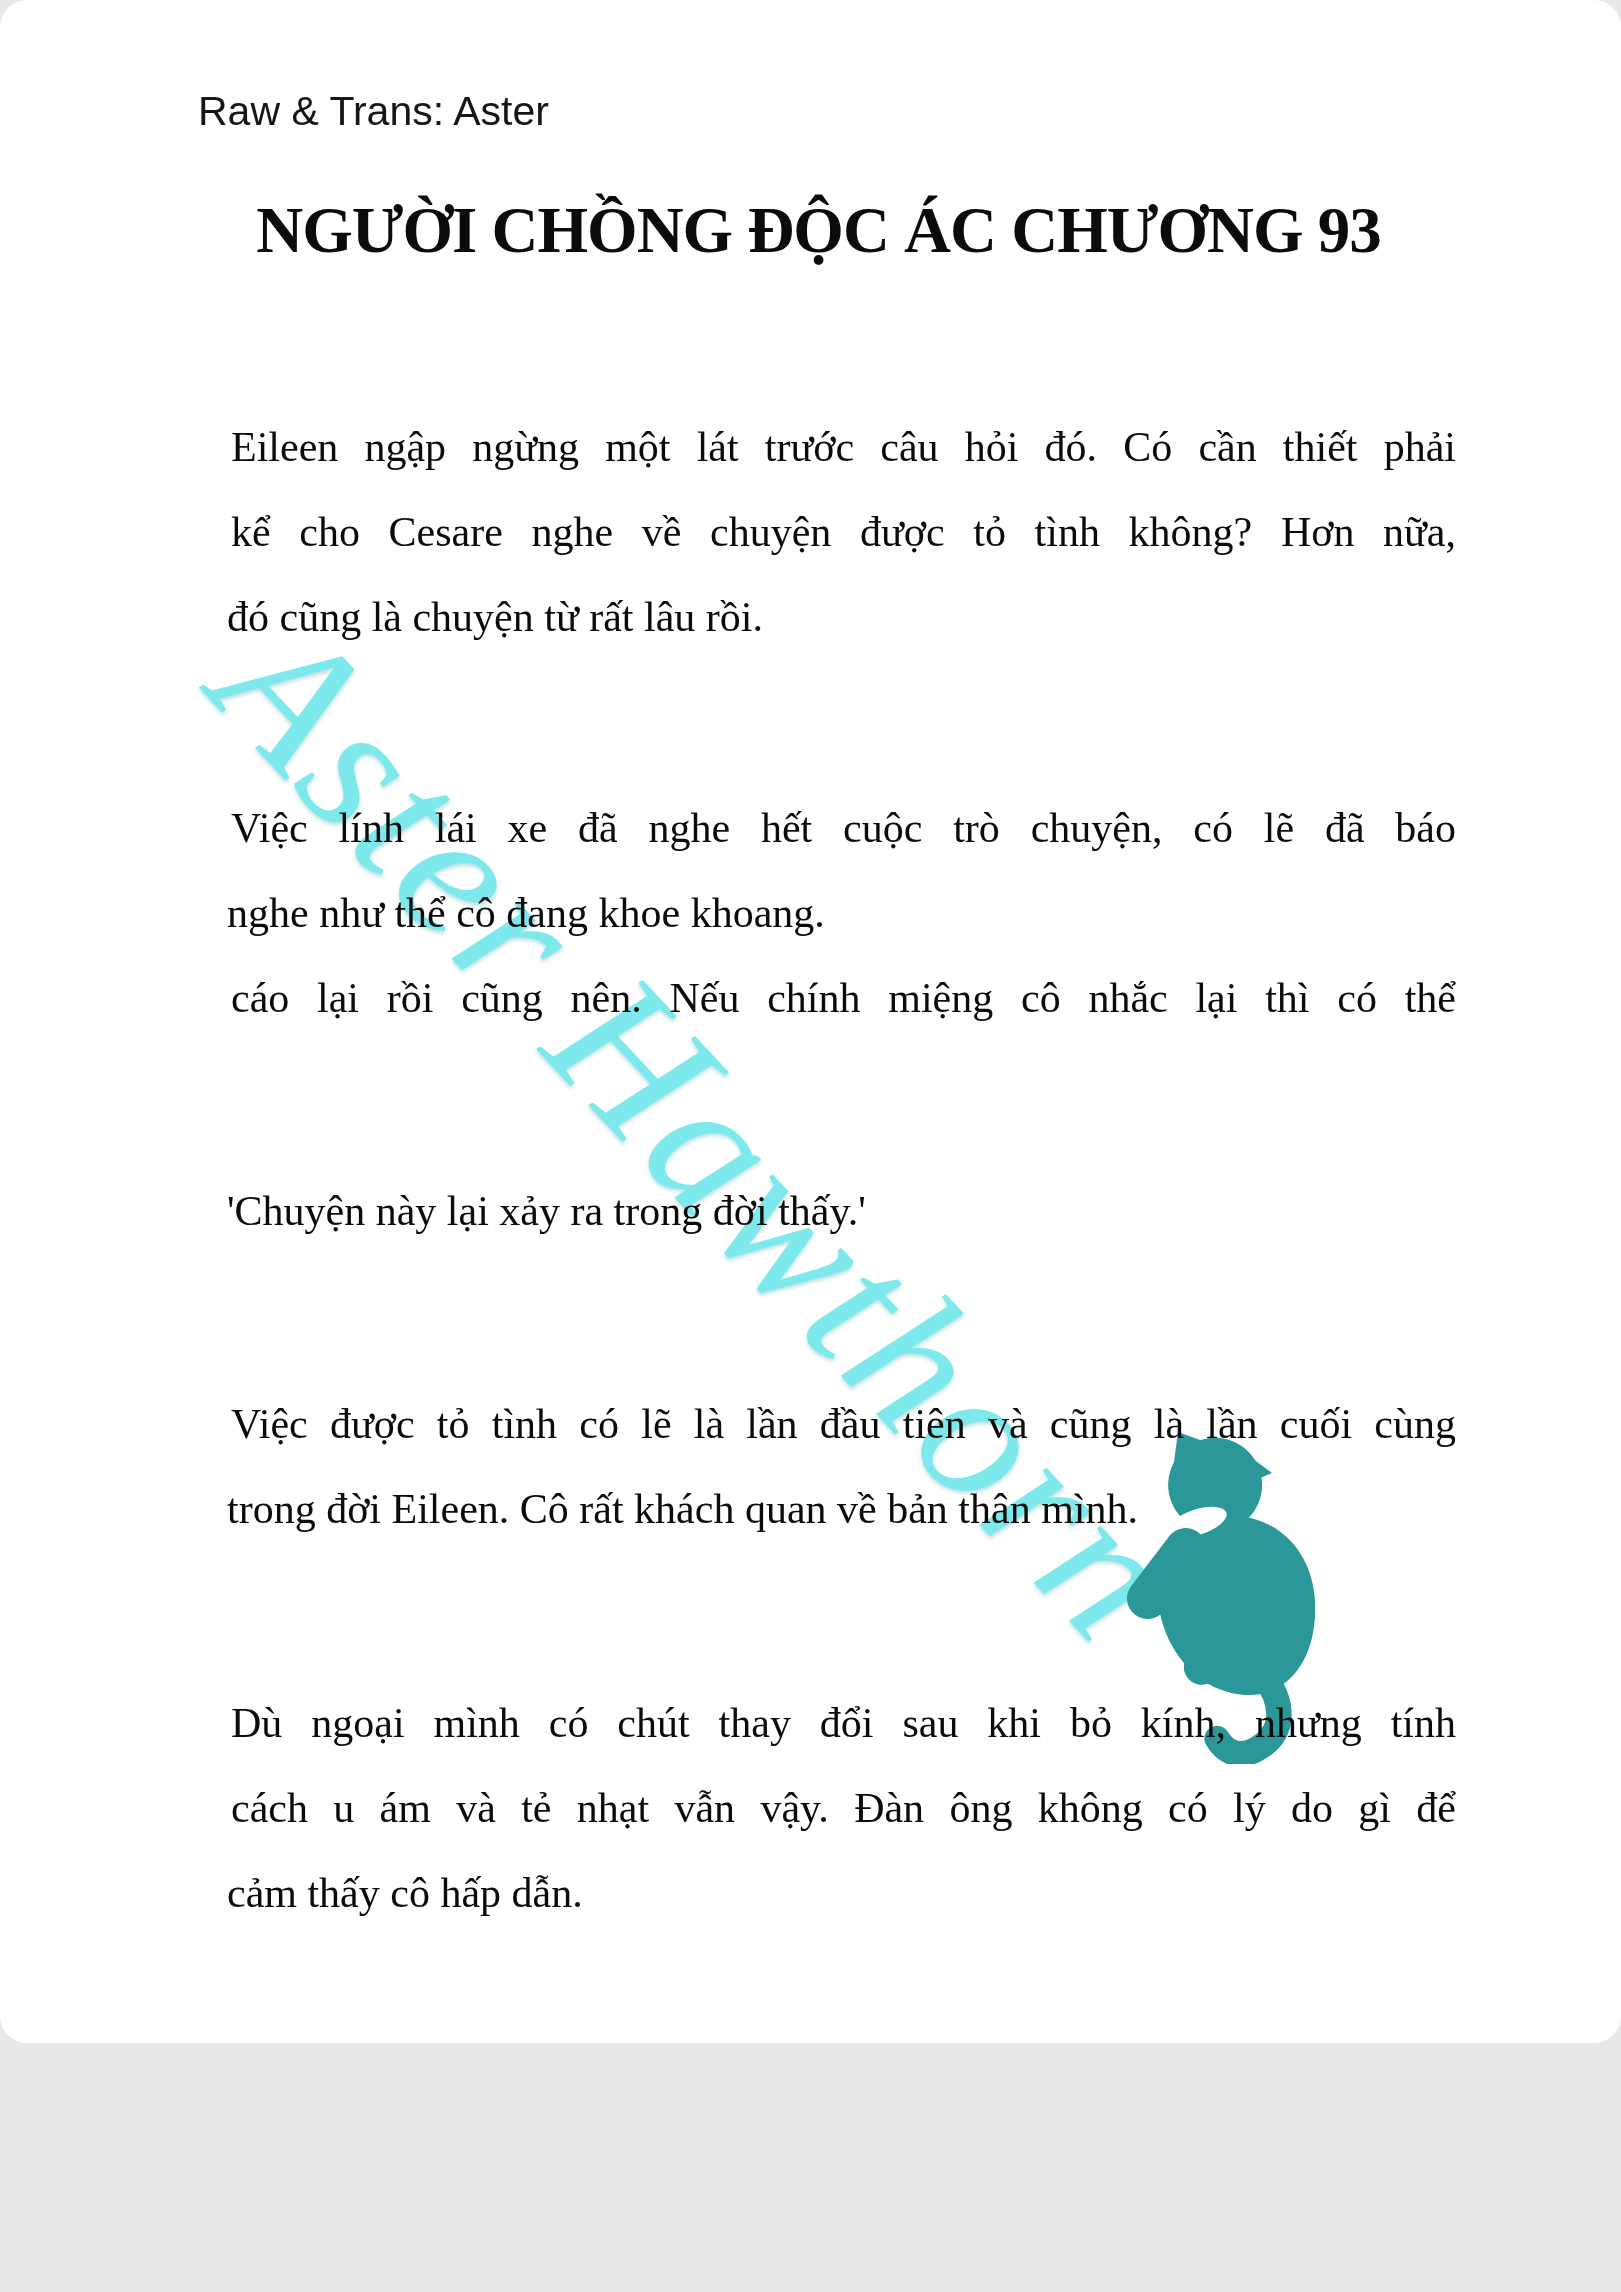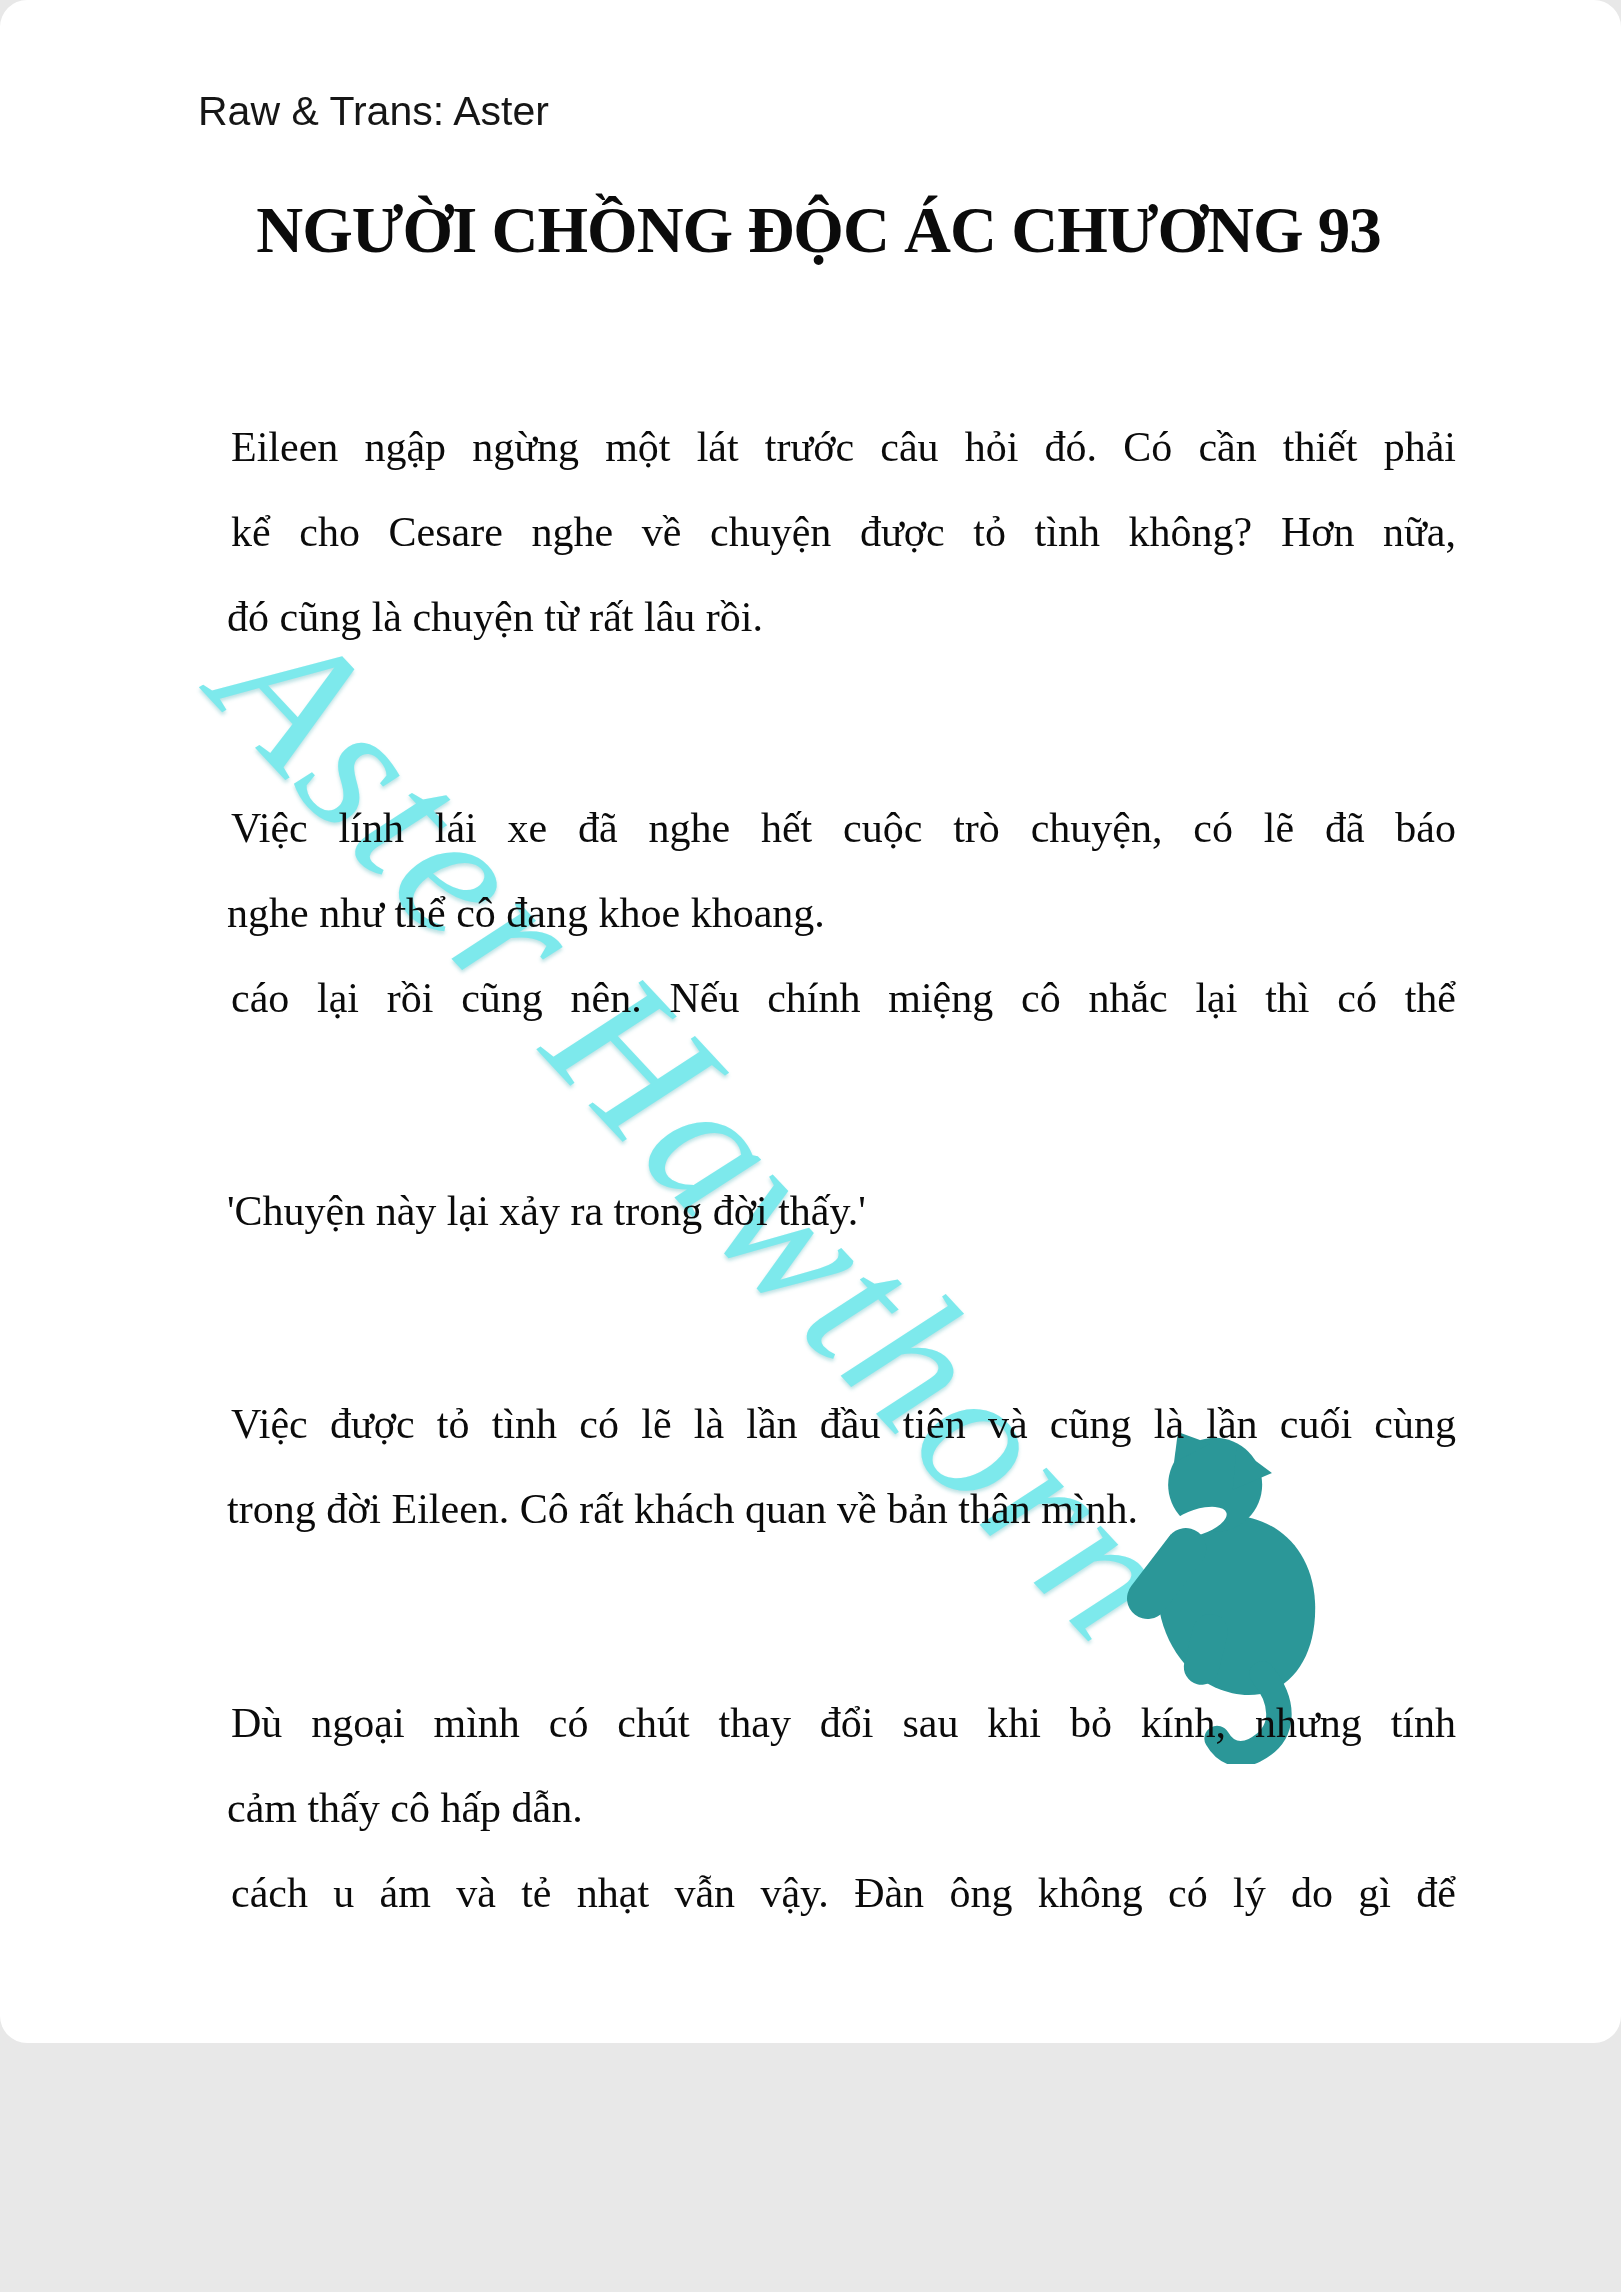--- a/index.html
+++ b/index.html
@@ -110,18 +110,18 @@
     <div class="ln last">'Chuyện này lại xảy ra trong đời thấy.'</div>
   </div>
 
   <div class="para p4">
     <div class="ln jl">Việc được tỏ tình có lẽ là lần đầu tiên và cũng là lần cuối cùng</div>
     <div class="ln last">trong đời Eileen. Cô rất khách quan về bản thân mình.</div>
   </div>
 
   <div class="para p5">
     <div class="ln jl">Dù ngoại mình có chút thay đổi sau khi bỏ kính, nhưng tính</div>
+    <div class="ln jl">cách u ám và tẻ nhạt vẫn vậy. Đàn ông không có lý do gì để</div>
     <div class="ln last">cảm thấy cô hấp dẫn.</div>
-    <div class="ln jl">cách u ám và tẻ nhạt vẫn vậy. Đàn ông không có lý do gì để</div>
   </div>
 
 </div>
 
 
 </body></html>

